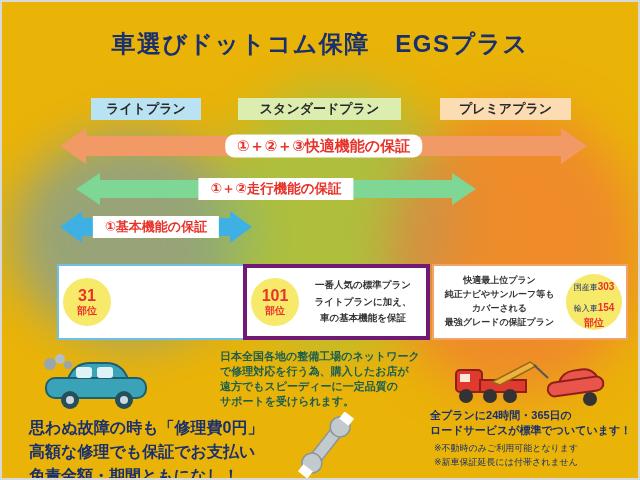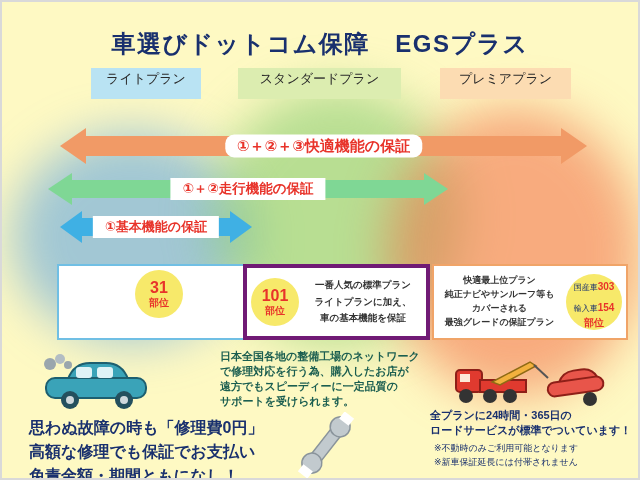--- a/index.html
+++ b/index.html
@@ -1,70 +1,70 @@
 <!DOCTYPE html>
 <html lang="ja" style="--title: #19306e; --accent-red: #e8332a; --arrow-comfort: #f19a66; --arrow-driving: #7fd795; --arrow-basic: #3fb0e4; --label-light-bg: #b9e3f3; --label-standard-bg: #dcedb0; --label-premium-bg: #fcdcb2; --badge-yellow: #f7e96a;"><head>
 <meta charset="utf-8">
 <style>
   html,body{margin:0;padding:0;background:#fff;}
   .canvas{
-    position:relative;width:640px;height:480px;background:#fef9c3;
+    position:relative;width:640px;height:480px;background:#eab308;
     border:2px solid #d9d9d9;box-sizing:border-box;overflow:hidden;
     font-family:"Liberation Sans","DejaVu Sans",sans-serif;
   }
   
   .blob{position:absolute;border-radius:50%;filter:blur(24px);}
   .blob-blue{left:10px;top:130px;width:240px;height:210px;background:rgba(70,150,230,.50);}
   .blob-green{left:210px;top:85px;width:250px;height:260px;background:rgba(125,200,105,.55);}
   .blob-orange{left:385px;top:105px;width:255px;height:290px;background:rgba(242,108,70,.55);}
 
   .title{
     position:absolute;top:26px;left:0;width:100%;margin:0;text-align:center;
     font-size:24px;font-weight:bold;letter-spacing:1.5px;color:var(--title,#19306e);
   }
 
   .plan-label{
-    position:absolute;top:66px;height:31px;line-height:22px;text-align:center;
-    font-size:13px;font-weight:normal;color:#2a2a2a;box-sizing:border-box;
+    position:absolute;top:96px;height:22px;line-height:22px;text-align:center;
+    font-size:13px;font-weight:bold;color:#2a2a2a;box-sizing:border-box;
   }
   .pl-0{left:89px;width:110px;background:var(--label-light-bg,#b9e3f3);}
   .pl-1{left:236px;width:163px;background:var(--label-standard-bg,#dcedb0);}
   .pl-2{left:438px;width:131px;background:var(--label-premium-bg,#fcdcb2);}
 
   
   .arrow{position:absolute;display:flex;align-items:center;}
   .ah{width:0;height:0;flex:0 0 auto;}
   .arrow .bar{flex:1;}
   .arrow-label{
     position:absolute;left:50%;top:50%;transform:translate(-50%,-50%);
     background:#fff;color:var(--accent-red,#e8332a);font-weight:bold;
     white-space:nowrap;padding:2px 12px;
   }
   .arrow-comfort{left:58px;top:126px;width:527px;}
   .arrow-comfort .ah-l{border-top:18px solid transparent;border-bottom:18px solid transparent;border-right:26px solid var(--arrow-comfort,#f19a66);}
   .arrow-comfort .bar{height:20px;background:var(--arrow-comfort,#f19a66);}
   .arrow-comfort .ah-r{border-top:18px solid transparent;border-bottom:18px solid transparent;border-left:26px solid var(--arrow-comfort,#f19a66);}
   .al-comfort{font-size:15px;border-radius:9px;}
-  .arrow-driving{left:46px;top:171px;width:400px;}
+  .arrow-driving{left:74px;top:171px;width:400px;}
   .arrow-driving .ah-l{border-top:16px solid transparent;border-bottom:16px solid transparent;border-right:24px solid var(--arrow-driving,#7fd795);}
   .arrow-driving .bar{height:18px;background:var(--arrow-driving,#7fd795);}
   .arrow-driving .ah-r{border-top:16px solid transparent;border-bottom:16px solid transparent;border-left:24px solid var(--arrow-driving,#7fd795);}
   .al-driving{font-size:13.5px;}
   .arrow-basic{left:58px;top:209px;width:192px;}
   .arrow-basic .ah-l{border-top:16px solid transparent;border-bottom:16px solid transparent;border-right:22px solid var(--arrow-basic,#3fb0e4);}
   .arrow-basic .bar{height:18px;background:var(--arrow-basic,#3fb0e4);}
   .arrow-basic .ah-r{border-top:16px solid transparent;border-bottom:16px solid transparent;border-left:22px solid var(--arrow-basic,#3fb0e4);}
   .al-basic{font-size:13px;}
 
   
   .pbox{
     position:absolute;top:262px;height:76px;background:#fff;box-sizing:border-box;
     display:flex;align-items:center;gap:5px;padding:4px 4px;
   }
-  .pbox-0{left:55px;width:204px;border:2px solid #70bfe4;flex-direction:column;}
+  .pbox-0{left:55px;width:204px;border:2px solid #70bfe4;}
   .pbox-1{left:241px;width:187px;border:4px solid #701a75;}
   .pbox-2{left:430px;width:196px;border:2px solid #f0a468;}
   .badge{
     flex:0 0 auto;width:48px;height:48px;border-radius:50%;
     background:var(--badge-yellow,#f7e96a);
     display:flex;flex-direction:column;align-items:center;justify-content:center;
     color:var(--accent-red,#e8332a);font-weight:bold;text-align:center;
   }
   .badge .val{font-size:16px;line-height:1.1;}
   .badge .unit{font-size:10px;line-height:1.2;}

